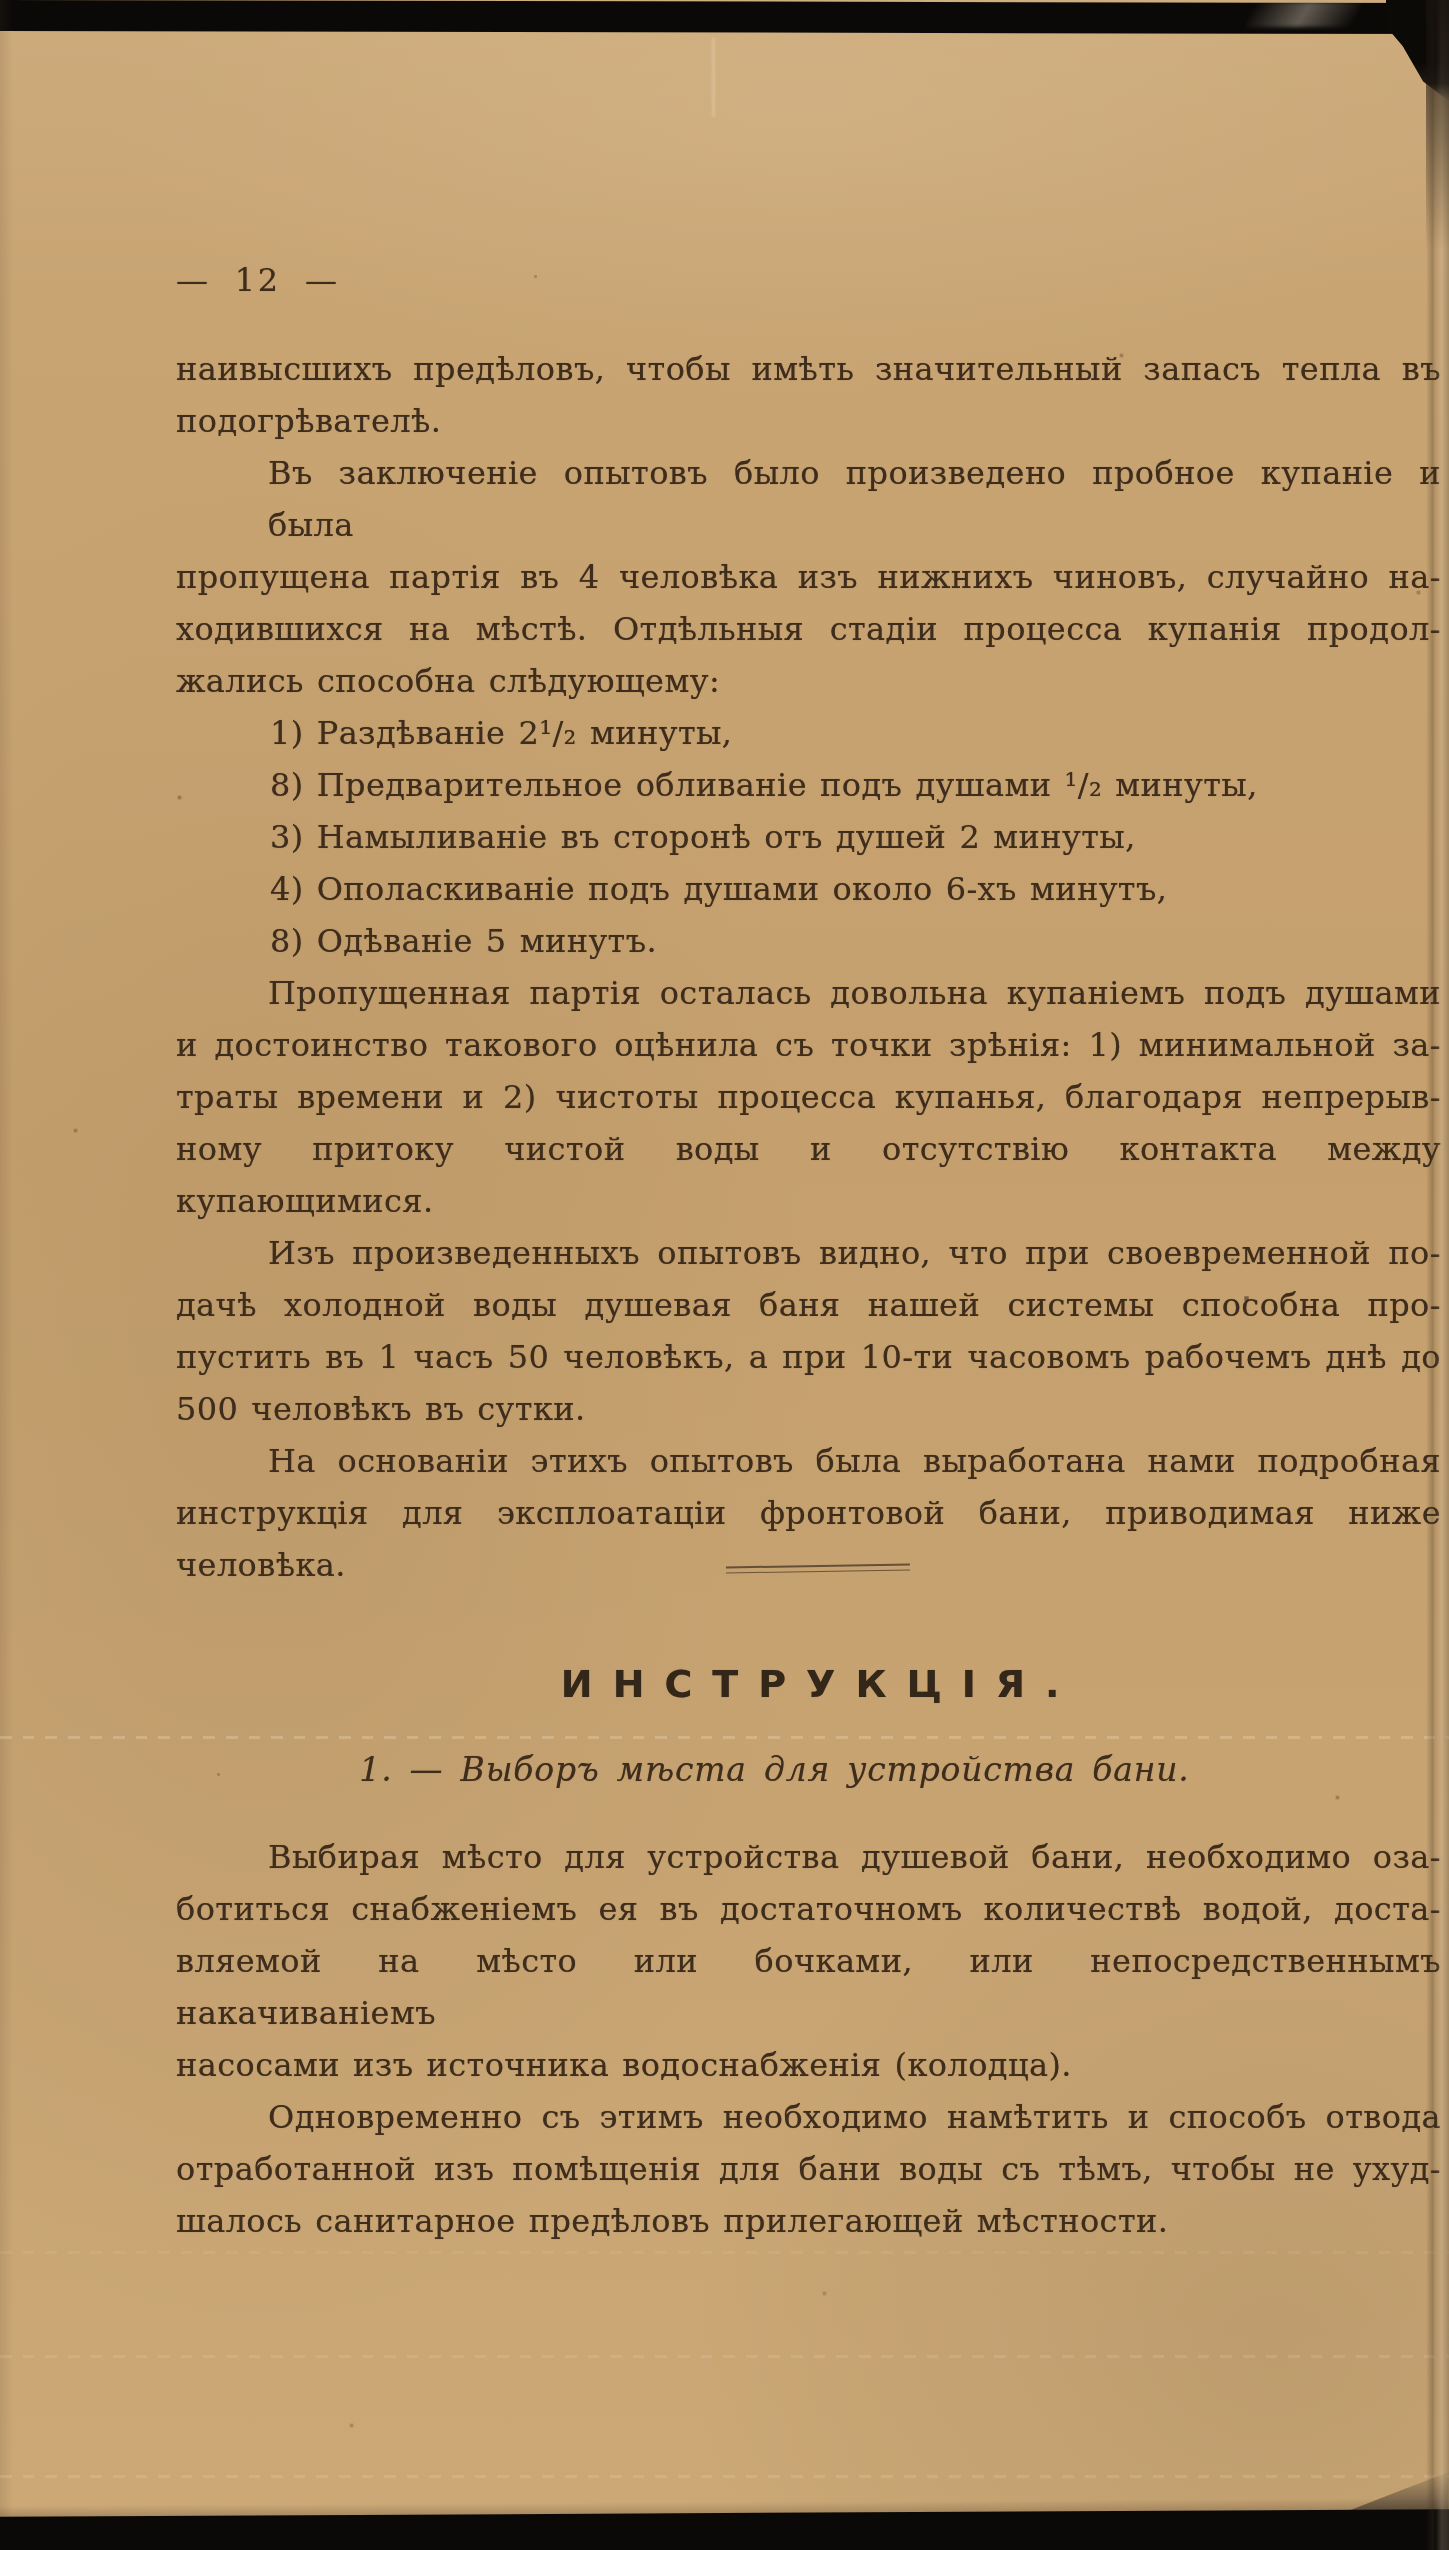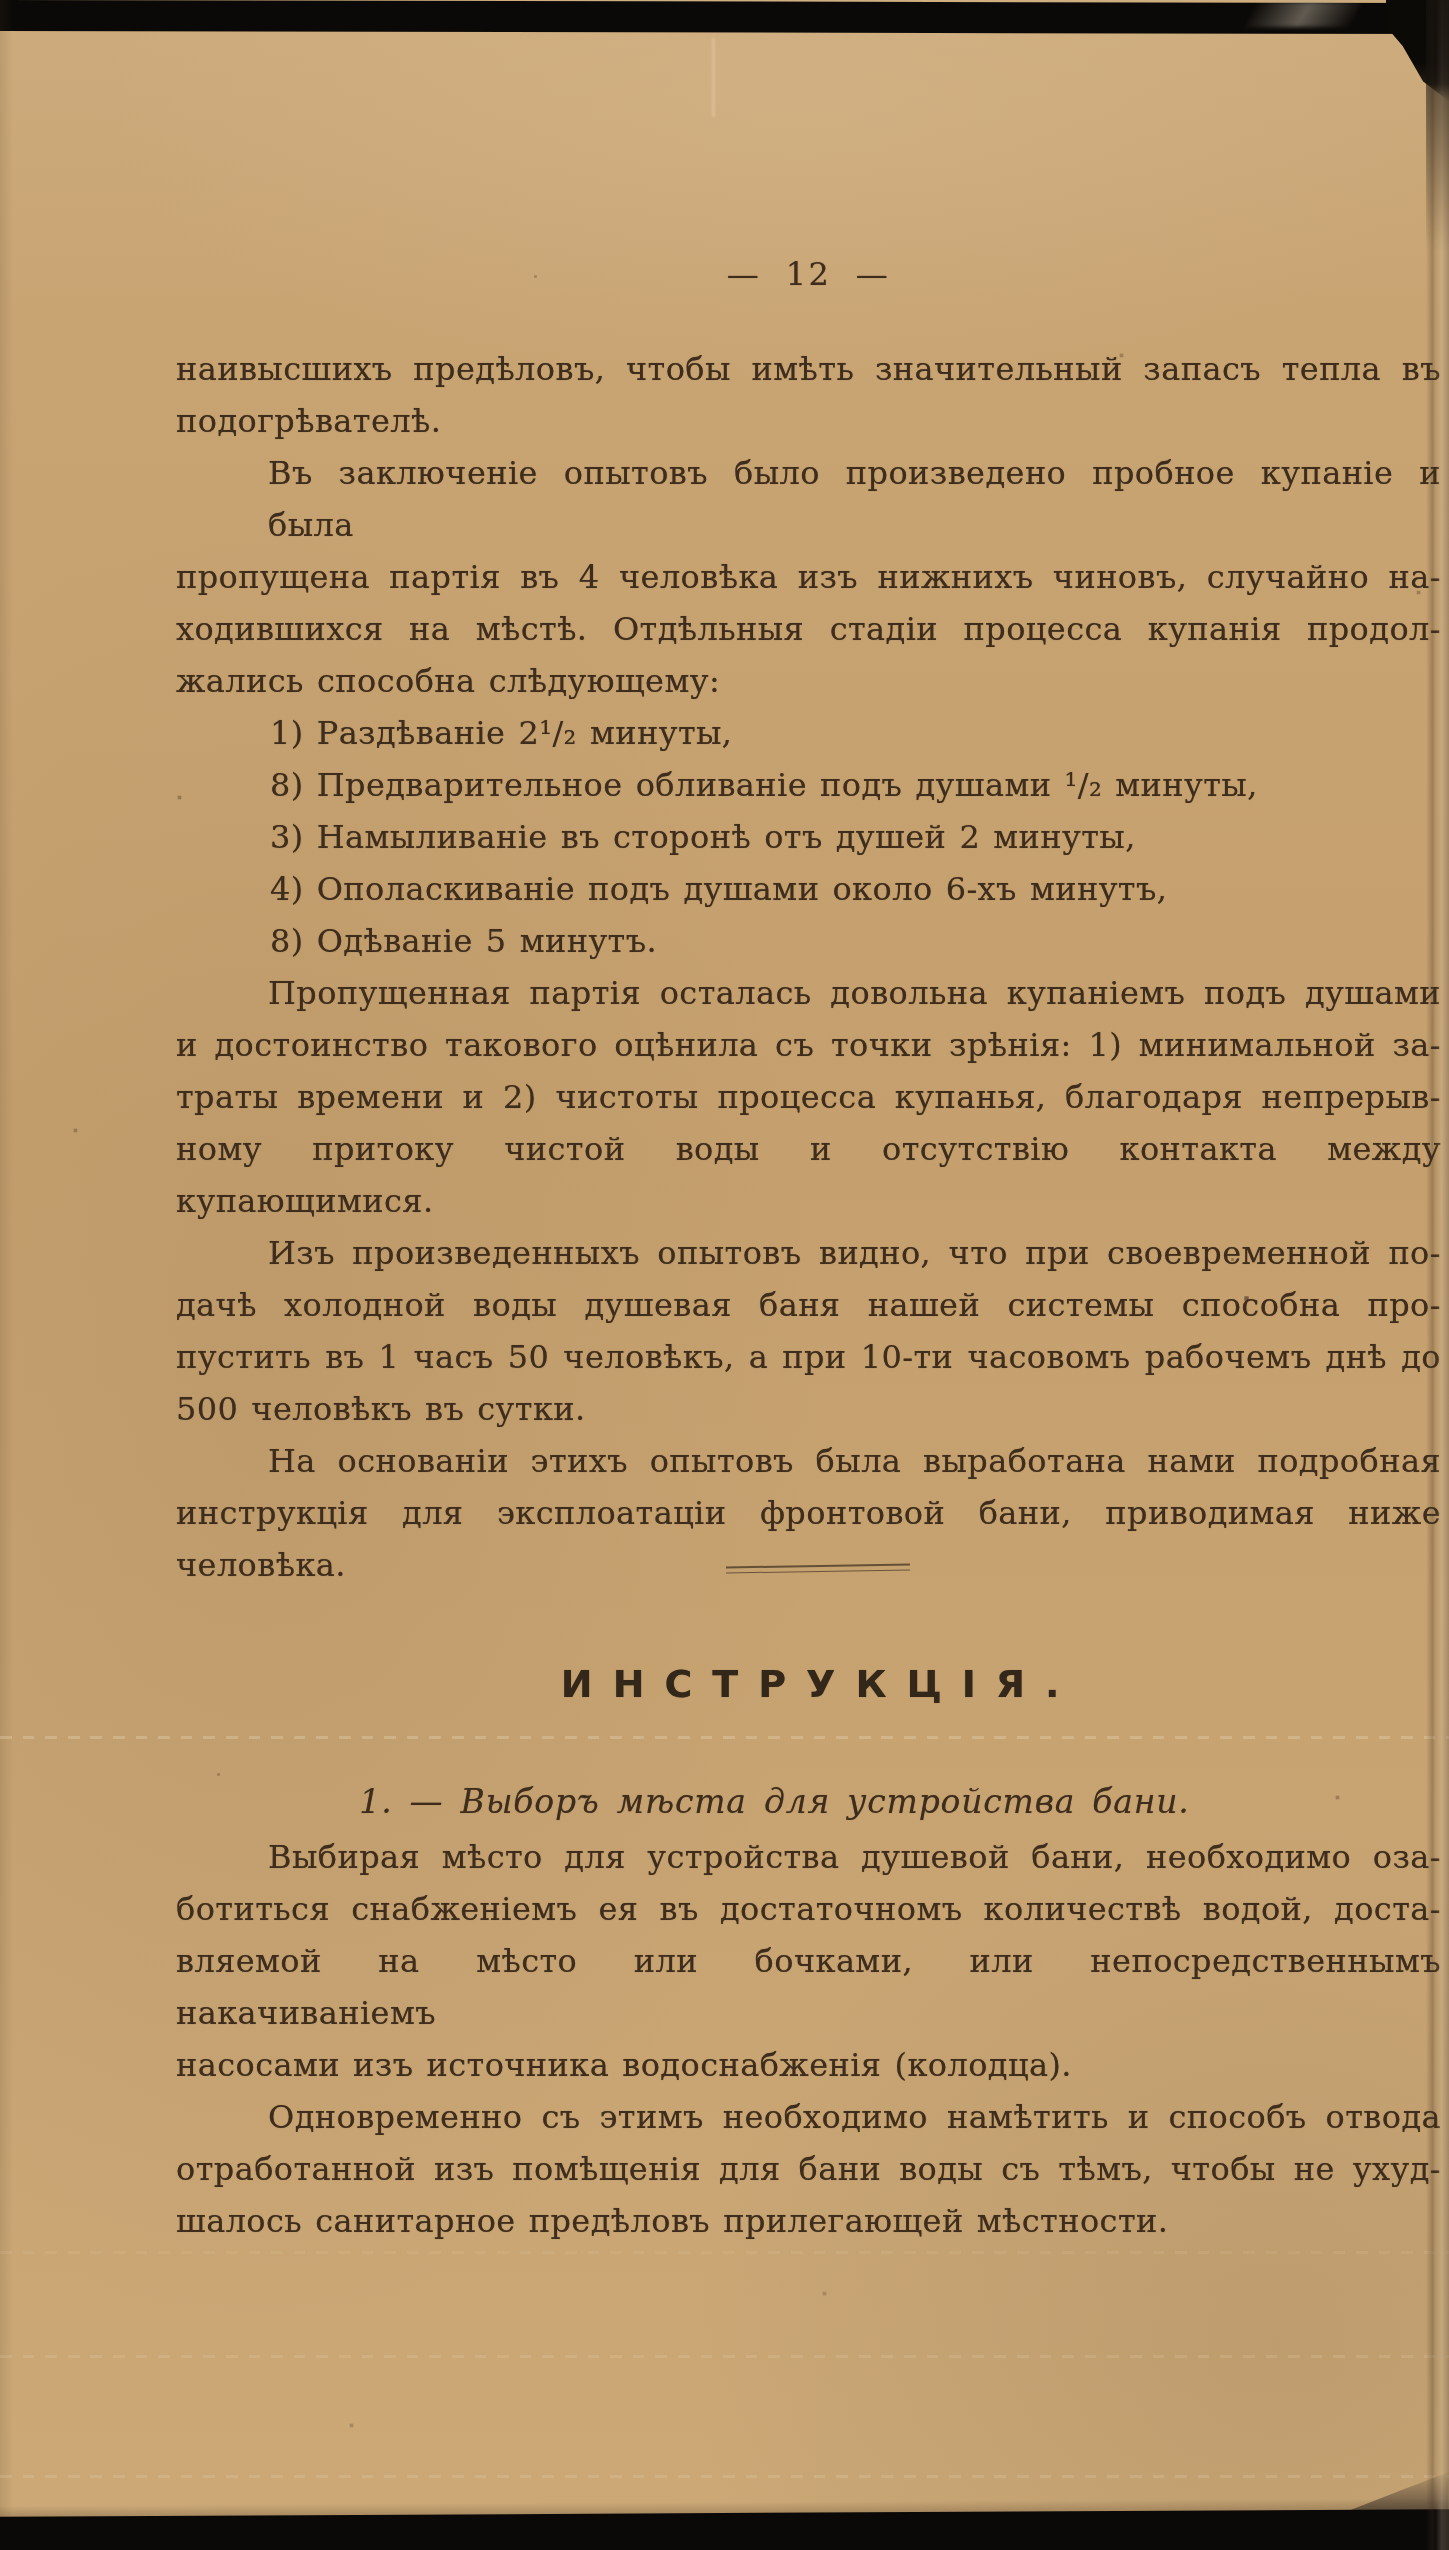--- a/index.html
+++ b/index.html
@@ -12,38 +12,38 @@
     width:1449px;height:2550px;position:relative;overflow:hidden;
     font-family:"DejaVu Serif", serif;
     background:
       radial-gradient(ellipse 1004px 418px at 55% 100px, rgba(220,193,152,.28), rgba(220,193,152,0) 70%),
       radial-gradient(ellipse 753px 1255px at 18% 55%, rgba(118,93,63,.10), rgba(118,93,63,0) 75%),
       radial-gradient(ellipse 837px 753px at 88% 92%, rgba(108,86,58,.13), rgba(108,86,58,0) 70%),
       linear-gradient(180deg,#cdab7c 0%,#c8a473 12%,#c5a06e 45%,#c8a473 75%,#cba876 100%);
   }
   .ink-layer{position:absolute;left:0;top:0;width:1449px;height:2550px;color:var(--ink);
     text-shadow:0 0 0.8px rgba(62,45,28,.55);filter:blur(0.3px);}
-  .page-number{position:absolute;top:255px;left:176px;width:1265px;text-align:center;
+  .page-number{position:absolute;top:261px;left:176px;width:1265px;text-align:left;
     font-size:32px;letter-spacing:2.5px;word-spacing:11.7px;}
   .textblock{position:absolute;left:176px;width:1265px;font-size:32px;line-height:52px;
     letter-spacing:0.4px;word-spacing:2.5px;}
   #body-block{top:343px;}
   #section-block{top:1831px;}
   .line{white-space:normal;}
   .l-ind{padding-left:92px;}
   .l-list{padding-left:94px;}
   .l-just{text-align:justify;text-align-last:justify;text-justify:inter-word;}
   .divider{position:absolute;top:1565px;left:726px;width:184px;height:4.2px;
     border-top:2.5px solid rgba(83,66,44,.85);border-bottom:1.7px solid rgba(83,66,44,.8);
     transform:rotate(-.9deg);}
   .heading{position:absolute;top:1662px;left:176px;width:1265px;text-align:center;
     font-family:"DejaVu Sans", sans-serif;font-weight:bold;font-size:38px;
     letter-spacing:20px;padding-left:11.7px;color:#33271a;}
   .subheading{position:absolute;top:1750px;left:142px;width:1265px;text-align:center;
-    font-style:italic;font-size:33px;letter-spacing:0.8px;word-spacing:5.9px;margin-top:32px;}
+    font-style:italic;font-size:33px;letter-spacing:0.8px;word-spacing:5.9px;}
   
   .top-bar{position:absolute;left:0;top:0;width:1449px;height:31px;background:var(--bar);
     transform:rotate(.12deg);transform-origin:left top;}
   .top-bar-smudge{position:absolute;left:1251px;top:1.7px;width:105px;height:25px;
     background:linear-gradient(100deg,rgba(150,140,125,0),rgba(168,158,142,.55),rgba(150,140,125,0));
     transform:skewX(-25deg);filter:blur(1.7px);}
   .top-bar-smudge2{position:absolute;left:1412px;top:0;width:37px;height:20px;
     background:rgba(178,168,152,.4);filter:blur(2.5px);}
   .corner-tr{position:absolute;left:1386px;top:0;width:64px;height:102px;
     background:linear-gradient(180deg,#0c0a07 62%,#201a14 82%,rgba(32,26,20,0) 100%);

